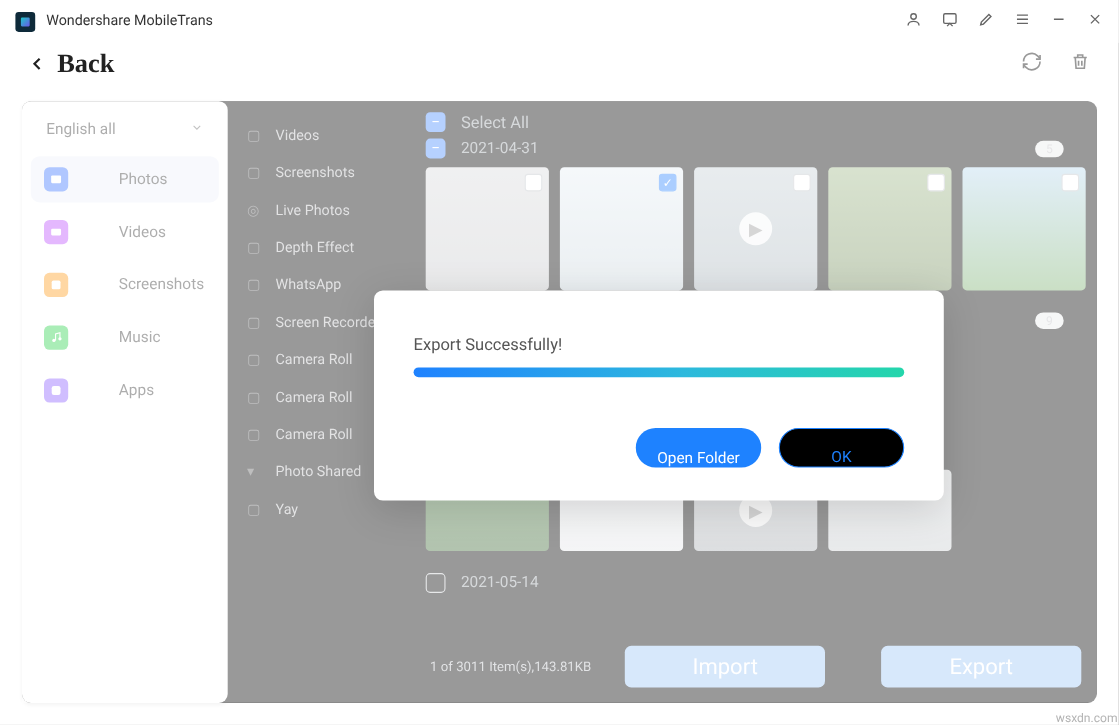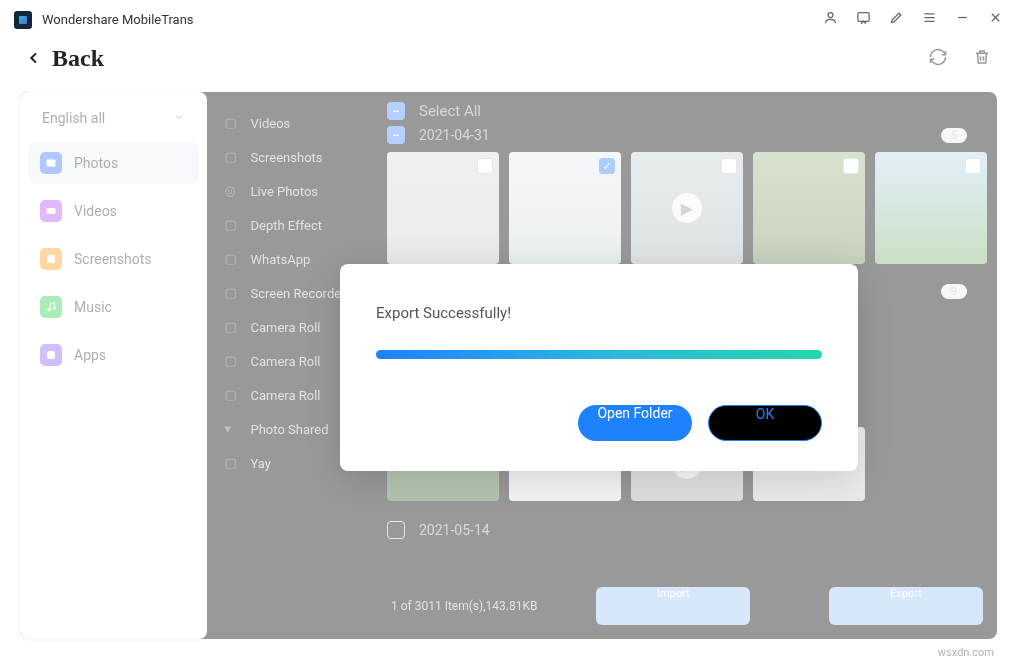--- a/index.html
+++ b/index.html
@@ -13,21 +13,21 @@
     .titlebar-controls span { cursor: pointer; }
 
     .back-row { display: flex; align-items: center; padding: 6px 26px 14px; }
     .back-chevron { font-size: 20px; color: #222; margin-right: 10px; }
     .back-text { font-size: 24px; font-weight: 700; color: #222; font-family: Liberation Serif, serif; }
     .back-actions { margin-left: auto; display: flex; gap: 26px; color: #888; font-size: 18px; }
 
     .content { position: absolute; top: 92px; left: 20px; right: 20px; bottom: 20px; background: #000000; border-radius: 8px; display: flex; }
     .sidebar { width: 196px; background: #fff; border-radius: 8px; box-shadow: 0 1px 4px rgba(0,0,0,0.05); padding: 8px; }
     .sidebar-select { padding: 10px 14px; font-size: 14px; color: #333; display: flex; align-items: center; justify-content: space-between; cursor: pointer; }
-    .sidebar-item { display: flex; align-items: center; padding: 10px 12px; border-radius: 8px; margin-top: 6px; cursor: pointer; }
+    .sidebar-item { display: flex; align-items: center; padding: 10px 12px; border-radius: 8px; margin-top: 6px; cursor: pointer; gap: 34px; }
     .sidebar-item.active { background: #eef1fa; }
     .sidebar-icon { width: 22px; height: 22px; border-radius: 5px; margin-right: 12px; display: flex; align-items: center; justify-content: center; color: #fff; font-size: 12px; }
     .sidebar-label { font-size: 14px; color: #333; }
 
     .folder-col { width: 180px; padding: 14px 0; color: #b8b9bc; }
     .folder-item { display: flex; align-items: center; padding: 9px 18px; font-size: 13px; cursor: pointer; gap: 10px; }
     .folder-icon { width: 16px; height: 16px; opacity: 0.5; display:inline-block; }
 
     .main-area { flex: 1; position: relative; padding: 10px 10px 0 10px; }
     .select-row { display: flex; align-items: center; gap: 14px; color: #9aa0a6; font-size: 15px; margin-bottom: 6px; }
@@ -36,35 +36,35 @@
     .count-pill { margin-left: auto; background: #e9eaec; color: #c2c3c6; border-radius: 10px; padding: 1px 10px; font-size: 11px; margin-right: 20px; }
 
     .grid { display: flex; gap: 10px; margin-bottom: 20px; }
     .thumb { width: 112px; height: 112px; background: #d8dde2; border-radius: 4px; position: relative; }
     .check { position: absolute; top: 6px; right: 6px; width: 16px; height: 16px; border: 1.5px solid #bfc3c8; border-radius: 3px; background: #fff; }
     .check.on { background: #2f86ff; border-color: #2f86ff; color:#fff; display:flex; align-items:center; justify-content:center; font-size:11px; }
     .play { position: absolute; top: 50%; left: 50%; transform: translate(-50%,-50%); width: 30px; height: 30px; background: rgba(255,255,255,0.85); border-radius: 50%; display:flex; align-items:center; justify-content:center; color:#999; }
 
     .footer { position: absolute; bottom: 0; left: 0; right: 0; padding: 10px 14px 14px; display: flex; align-items: center; }
     .footer-status { font-size: 12px; color: #b8bbc0; }
-    .footer-btn { margin-left: auto; width: 154px; height: 38px; border-radius: 6px; display: flex; align-items: flex-start; justify-content: center; color: #fff; font-size: 11px; cursor: pointer; }
+    .footer-btn { margin-left: auto; width: 182px; height: 38px; border-radius: 6px; display: flex; align-items: center; justify-content: center; color: #fff; font-size: 20px; cursor: pointer; }
     .btn-import { background: #9cc5f5; margin-right: 20px; }
     .btn-export { background: #9cc5f5; }
 
     .overlay { position: absolute; inset: 0; background: rgba(255,255,255,0.6); pointer-events: none; }
 
     .modal { position: absolute; top: 264px; left: 340px; width: 518px; background: #fff; border-radius: 8px; box-shadow: 0 8px 36px rgba(0,0,0,0.15); padding: 40px 36px 30px; z-index: 10; }
-    .modal-title { font-size: 15px; color: #555; margin-bottom: 28px; }
+    .modal-title { font-size: 15px; color: #555; margin-bottom: 12px; }
     .progress { width: 100%; height: 9px; border-radius: 6px; background: linear-gradient(90deg, #1f82ff 0%, #2db9dd 55%, #24d6ab 100%); margin-bottom: 46px; }
     .modal-actions { display: flex; justify-content: flex-end; gap: 16px; }
-    .btn { width: 114px; height: 36px; border-radius: 18px; display: flex; align-items: flex-start; justify-content: center; font-size: 14px; cursor: pointer; }
+    .btn { width: 114px; height: 36px; border-radius: 18px; display: flex; align-items: flex-end; justify-content: center; font-size: 14px; cursor: pointer; }
     .btn-primary { background: #1e82ff; color: #fff; }
     .btn-outline { border: 1px solid #1e82ff; color: #1e82ff; background: #000000; }
 
-    .watermark { position:absolute; bottom:0; right:23px; font-size:11px; color:#b3b3b3;margin-top:37px; }
+    .watermark { position:absolute; bottom:0; right:1px; font-size:11px; color:#b3b3b3;margin-top:37px; }
 
     .t1 { background: linear-gradient(#d9dadc,#cacbce); }
     .t2 { background: linear-gradient(#e6eef4,#cdd8de); }
     .t3 { background: linear-gradient(#c6d0d6,#aeb9c0); }
     .t4 { background: linear-gradient(#9fb888,#77905f); }
     .t5 { background: linear-gradient(#b7d7ee,#7cb06f); }
     .t6 { background: linear-gradient(#dfe4ea,#cdd3da); }
     .t7 { background: linear-gradient(#5a8c4e,#3f6a38); }
     .t8 { background: linear-gradient(#eef0f2,#e4e6e9); }
     .t9 { background: linear-gradient(#c7cbcf,#a9adb2); }

